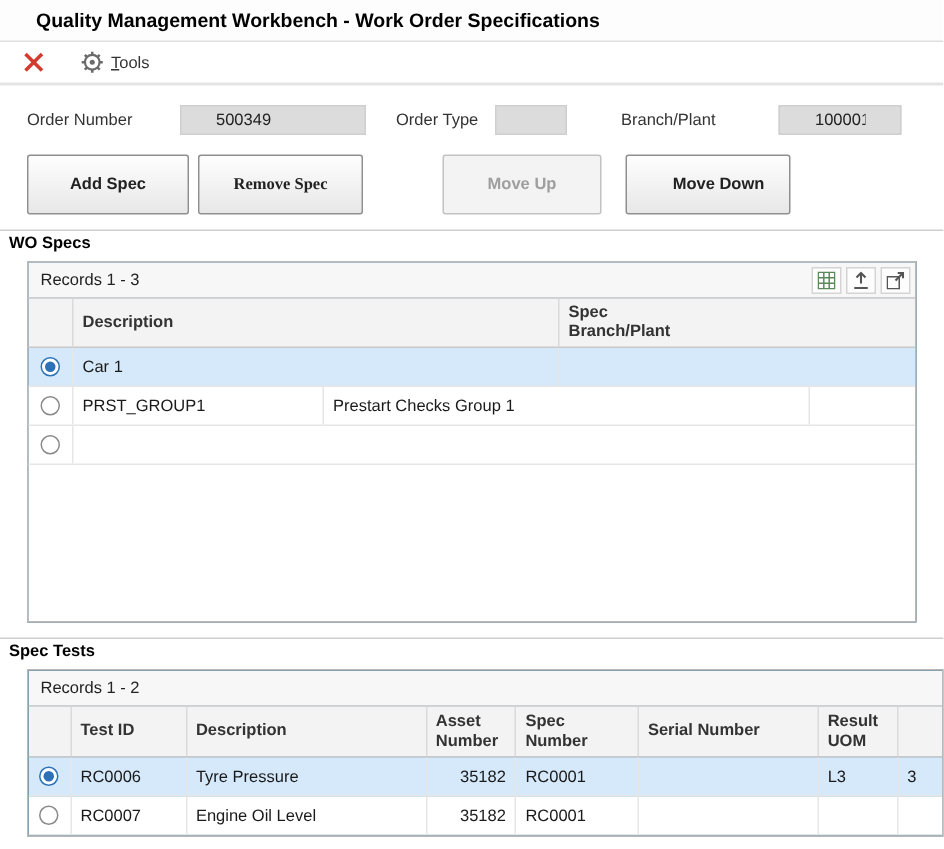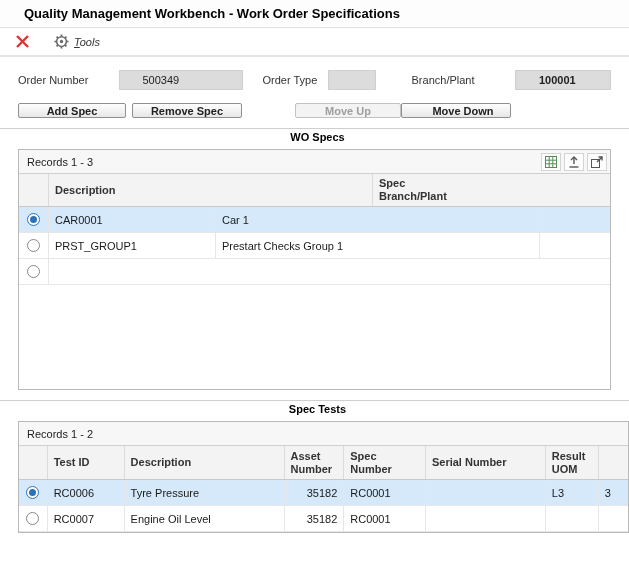--- a/index.html
+++ b/index.html
@@ -19,54 +19,54 @@
 
   
   .toolbar {
     height:29px; display:flex; align-items:center;
     padding-left:12px; background:#fff;
     border-bottom:2px solid #e4e4e4;
   }
   .icon-btn { display:flex; align-items:center; justify-content:center; cursor:pointer; }
   .close-btn { width:20px; height:20px; }
   .tools-btn { display:flex; align-items:center; gap:5px; margin-left:22px; color:#333; }
-  .tools-label { display:inline-block;font-style:italic; }
+  .tools-label { display:inline-block; }
   .tools-label::first-letter { text-decoration:underline; }
 
   
   .form-row { display:flex; align-items:center; height:22px; margin:12px 18px 0 18px; }
   .form-label { color:#333; }
   .field {
     height:20px; border:1px solid #cfcfcf; background:#dcdcdc;
     font-family:"Liberation Sans", sans-serif; font-size:11px; color:#222;
     padding:0 23px;
   }
   .lbl-order-number { width:102px; }
   .fld-order-number { width:124px; }
   .lbl-order-type   { width:66px; margin-left:20px; }
   .fld-order-type   { width:42px; text-align:left; }
   .lbl-branch-plant { width:105px; margin-left:36px; }
-  .fld-branch-plant { width:96px;font-weight:bold; }
+  .fld-branch-plant { width:82px; }
 
   
   .btn-row { display:flex; margin:12px 18px 0 18px; }
   .btn {
-    height:15px; border:1px solid #8f8f8f; border-radius:2px;
+    height:40px; border:1px solid #8f8f8f; border-radius:2px;
     background:linear-gradient(#fefefe,#e7e7e7);
     font-family:"Liberation Sans", sans-serif; font-size:11px; font-weight:bold; color:#222;
     cursor:pointer;
   }
   .btn:disabled { color:#9e9e9e; border-color:#c2c2c2; background:#f3f3f3; cursor:default; }
   .btn-add { width:108px; }
-  .btn-remove { width:110px; margin-left:6px; }
+  .btn-remove { width:110px; margin-left:6px;font-family:Liberation Serif, serif; }
   .btn-up { width:106px; margin-left:53px; }
-  .btn-down { width:110px; margin-left:0;padding-left:20px; }
-
-  
-  .section { margin-top:10px;text-align:center; }
+  .btn-down { width:110px; margin-left:16px;padding-left:20px; }
+
+  
+  .section { margin-top:10px; }
   .section-rule { border-top:1px solid #cfcfcf; }
   .section-title { font-weight:bold; color:#000; margin:1px 0 0 6px; height:15px; line-height:15px; }
 
   
   .grid { margin:4px 0 0 18px; border:1px solid #b9b9b9; background:#0c4a6e; }
   .grid-wo   { width:593px; }
   .grid-spec { width:611px; overflow:hidden; }
 
   .records-bar {
     height:24px; background:#f7f7f7; border-bottom:1px solid #cfcfcf;
@@ -205,21 +205,20 @@
   <div class="hdr-row">
     <div class="hdr-cell wo-c0 radio-cell"></div>
     <div class="hdr-cell wo-c2">Description</div>
     <div class="hdr-cell wo-c3">Spec Branch/Plant</div>
   </div>
 
   <div class="grid-row selected">
     <div class="cell wo-c0 radio-cell">
       <span class="radio selected"></span>
     </div>
-    <div class="cell wo-c1">CAR0001</div>
     <div class="cell wo-c2">Car 1</div>
     <div class="cell wo-c3"></div>
   </div>
   <div class="grid-row">
     <div class="cell wo-c0 radio-cell">
       <span class="radio"></span>
     </div>
     <div class="cell wo-c1">PRST_GROUP1</div>
     <div class="cell wo-c2">Prestart Checks Group 1</div>
     <div class="cell wo-c3"></div>

